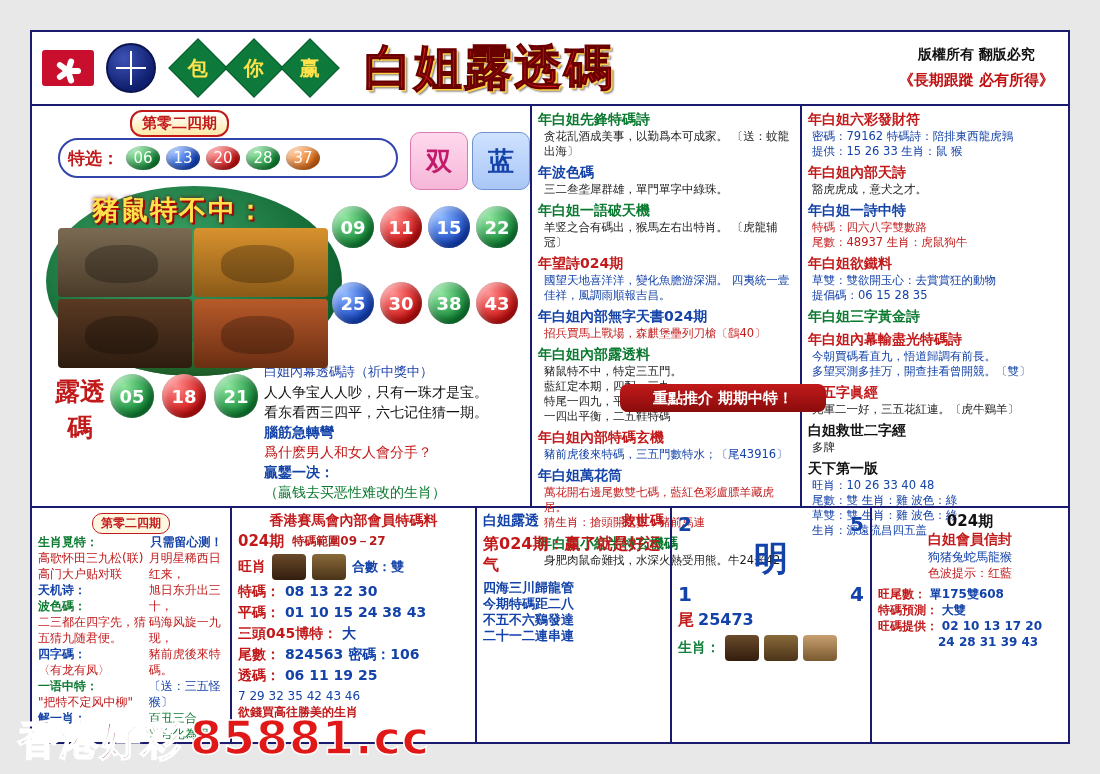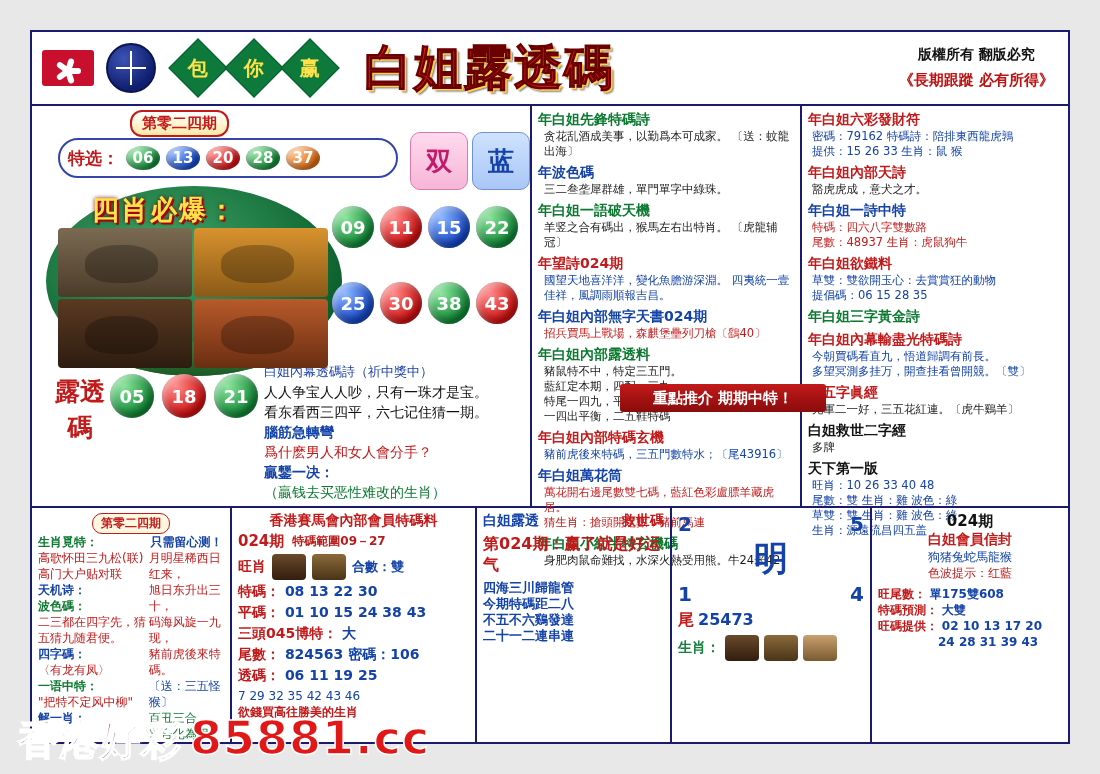--- a/index.html
+++ b/index.html
@@ -71,21 +71,21 @@
     background:linear-gradient(#fff,#ffe9a8);border:2px solid #c21a1a;color:#c21a1a;
     font-size:15px;font-weight:bold;
   }
   .special-row{
     position:absolute;left:26px;top:32px;width:340px;height:40px;
     border:2px solid #3344aa;border-radius:20px;background:#fff;
     display:flex;align-items:center;padding-left:8px;box-sizing:border-box;
   }
   .special-row .lbl{color:#c21a1a;font-size:17px;font-weight:bold;margin-right:4px;}
   .ball{
-    width:34px;height:24px;border-radius:50%;color:#fff;font-size:15px;font-weight:bold;
+    width:34px;height:24px;border-radius:50%;color:#fff;font-size:15px;font-weight:normal;
     display:flex;align-items:center;justify-content:center;margin:0 3px;
     box-shadow:inset -3px -4px 7px rgba(0,0,0,.35),inset 3px 3px 6px rgba(255,255,255,.5);
   }
   .b-red{background:radial-gradient(circle at 32% 28%,#ff8a8a,#d21010 70%);}
   .b-blue{background:radial-gradient(circle at 32% 28%,#8ab6ff,#1446c8 70%);}
   .b-green{background:radial-gradient(circle at 32% 28%,#8ae49a,#0f8a36 70%);}
   .b-purple{background:radial-gradient(circle at 32% 28%,#c79af0,#6a2ab0 70%);}
   .b-orange{background:radial-gradient(circle at 32% 28%,#ffc08a,#e06a10 70%);}
 
   .dbl{
@@ -125,21 +125,21 @@
   .right-balls{position:absolute;left:300px;top:100px;width:196px;}
   .rb-row{display:flex;margin-bottom:12px;}
   .rb{
     width:42px;height:42px;border-radius:50%;color:#fff;font-size:18px;font-weight:bold;
     display:flex;align-items:center;justify-content:center;margin-right:6px;
     box-shadow:inset -4px -5px 8px rgba(0,0,0,.35),inset 3px 3px 6px rgba(255,255,255,.5);
   }
   .recommend{
     position:absolute;left:288px;top:178px;width:206px;height:28px;
     background:linear-gradient(#c21a1a,#8a0c0c);color:#fff;font-size:15px;font-weight:bold;
-    display:flex;align-items:center;justify-content:center;border-radius:3px;
+    display:flex;align-items:center;justify-content:center;border-radius:8px;
   }
   .lu-tou{
     position:absolute;left:22px;top:268px;width:52px;color:#c21a1a;font-size:25px;font-weight:bold;
     line-height:36px;text-align:center;
   }
   .low-balls{position:absolute;left:78px;top:268px;}
   .lb-row{display:flex;margin-bottom:10px;}
   .lb{
     width:44px;height:44px;border-radius:50%;color:#fff;font-size:18px;font-weight:bold;
     display:flex;align-items:center;justify-content:center;margin-right:8px;
@@ -255,21 +255,21 @@
 
       <div class="oval">
         <div class="grass"></div>
       </div>
       <div class="animals">
         <div class="animal a1"></div>
         <div class="animal a2"></div>
         <div class="animal a3"></div>
         <div class="animal a4"></div>
       </div>
-      <div class="oval-title">四肖必爆：</div>
+      <div class="oval-title">豬鼠特不中：</div>
 
       <div class="right-balls">
         <div class="rb-row">
           <span class="rb b-green">09</span>
           <span class="rb b-red">11</span>
           <span class="rb b-blue">15</span>
           <span class="rb b-green">22</span>
         </div>
         <div class="recommend">重點推介 期期中特！</div>
         <div class="rb-row" style="margin-top:34px">

